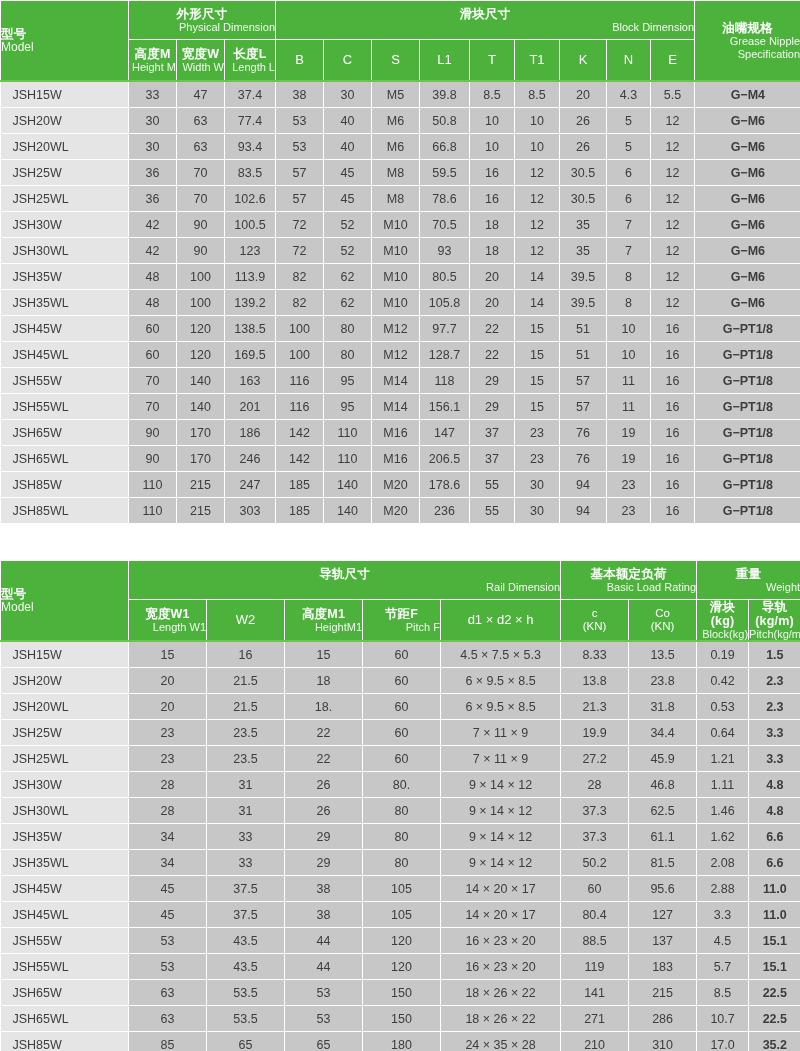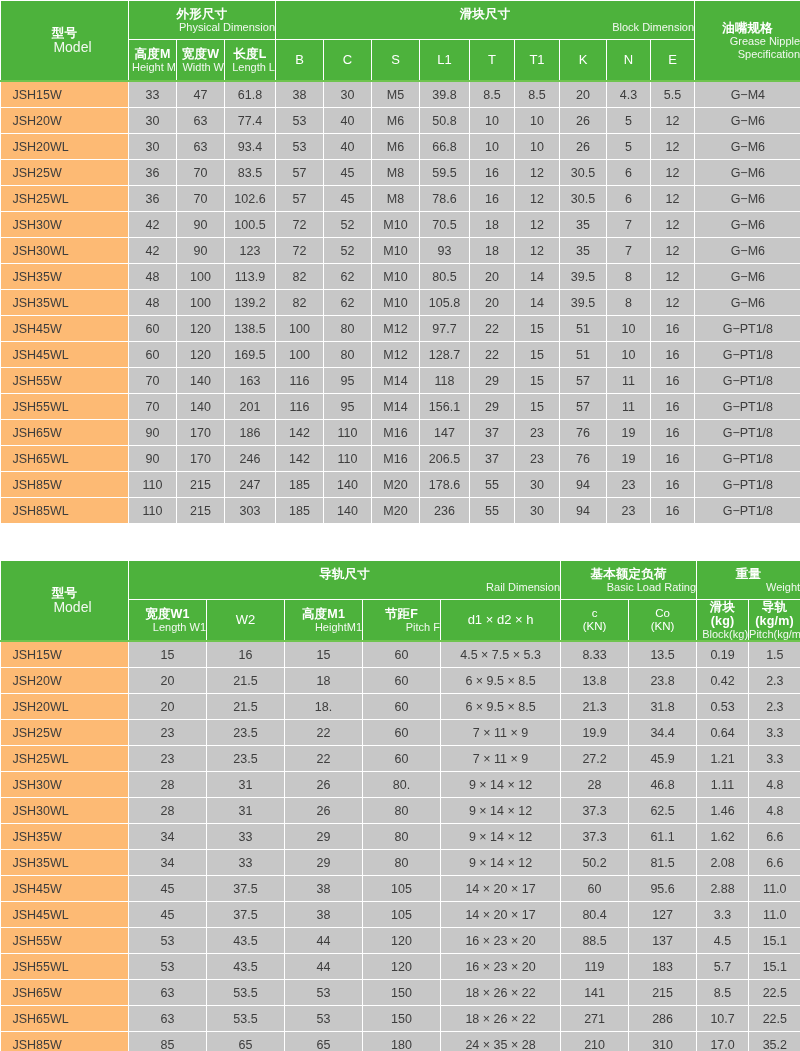--- a/index.html
+++ b/index.html
@@ -58,24 +58,24 @@
     display: block;
     font-size: 11.5px;
     line-height: 1.18;
   }
   th.model-cell {
     text-align: left;
     padding-left: 12px;
   }
   th.model-cell .hdr-cn,
   th.model-cell .hdr-en {
-    text-align: center;
+    text-align: left;
     font-size: 12.5px;
   }
-  th.model-cell .hdr-en { font-size: 14px; padding-left: 16px; }
+  th.model-cell .hdr-en { font-size: 12px; }
 
   .grp-row th { height: 38px; margin-left: 11px; }
   .sub-row th { height: 40px; }
 
   
   table.spec tbody td {
     background: #c7c7c7;
     border: 1px solid #ffffff;
     border-width: 0 1px 1px 1px;
     height: 25px;
@@ -83,26 +83,26 @@
     font-size: 12.5px;
     color: #3d3d3d;
     padding: 0 2px;
     white-space: nowrap;
     overflow: hidden;
   }
   table.spec tbody tr:first-child td {
     border-top: 2px solid #6fc44f;
   }
   table.spec tbody td.model {
-    background: #fdba74;
+    background: #e5e5e5;
     text-align: left;
     padding-left: 12px;
     border-left: 0;
   }
-  table.spec tbody td:last-child { border-right: 0; }
+  table.spec tbody td:last-child { border-right: 0; font-weight: bold; }
 
   .gap { height: 36px; }
 </style>
 </head>
 <body>
 
 <div class="page">
 
   <table class="spec" id="t1">
     <colgroup>
@@ -180,21 +180,21 @@
         <th>
           <span class="hdr-single">E</span>
         </th>
       </tr>
     </thead>
     <tbody>
         <tr>
           <td class="model">JSH15W</td>
           <td>33</td>
           <td>47</td>
-          <td>61.8</td>
+          <td>37.4</td>
           <td>38</td>
           <td>30</td>
           <td>M5</td>
           <td>39.8</td>
           <td>8.5</td>
           <td>8.5</td>
           <td>20</td>
           <td>4.3</td>
           <td>5.5</td>
           <td>G−M4</td>

